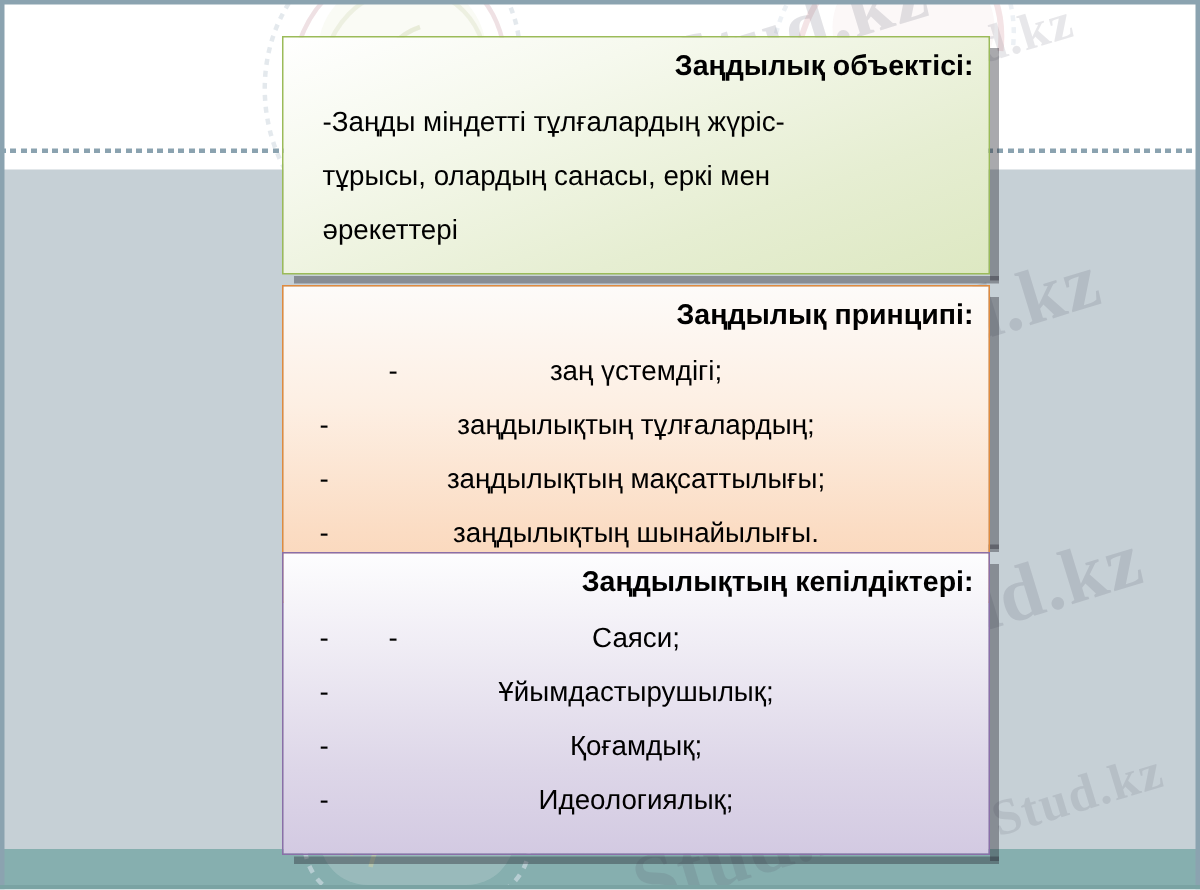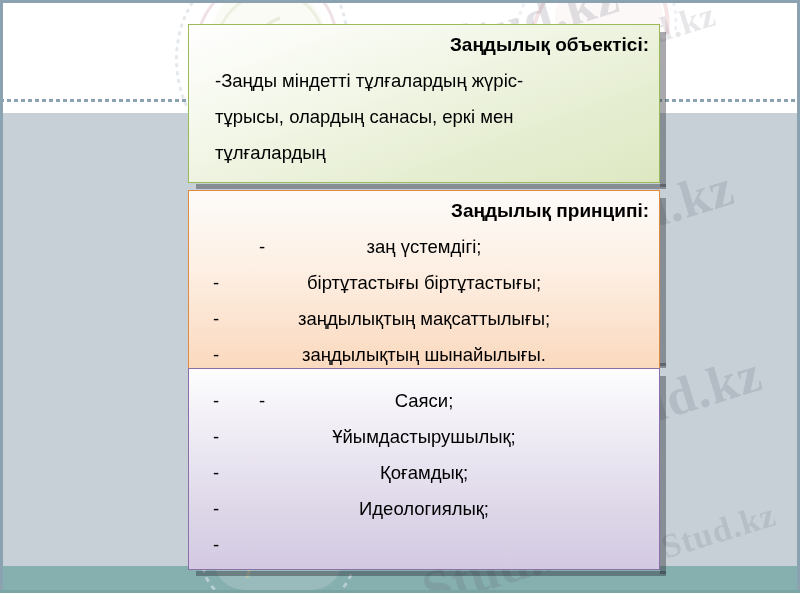--- a/index.html
+++ b/index.html
@@ -245,55 +245,56 @@
   </div>
 
   <div class="box-shadow-el" style="left:196px; top:184px; width:470px; height:5px;"></div>
   <div class="box-shadow-el" style="left:660px; top:32px;  width:6px;  height:155px;"></div>
   <div class="box" id="box-object">
     <div class="box-inner">
       <div class="box-title">Заңдылық объектісі:</div>
       <div class="box-body">
         <p>-Заңды міндетті тұлғалардың жүріс-</p>
         <p>тұрысы, олардың санасы, еркі мен</p>
-        <p>тұлғалардың</p>
+        <p>әрекеттері</p>
       </div>
     </div>
   </div>
 
   <div class="box-shadow-el" style="left:196px; top:363px; width:470px; height:5px;"></div>
   <div class="box-shadow-el" style="left:660px; top:198px; width:6px;  height:168px;"></div>
   <div class="box" id="box-principle">
     <div class="box-inner">
       <div class="box-title">Заңдылық принципі:</div>
       <div class="box-body">
         <p class="dash-line indent">
           <span class="dash">-</span>
           <span>заң үстемдігі;</span>
         </p>
         <p class="dash-line">
           <span class="dash">-</span>
-          <span>біртұтастығы біртұтастығы;</span>
+          <span>заңдылықтың тұлғалардың;</span>
         </p>
         <p class="dash-line">
           <span class="dash">-</span>
           <span>заңдылықтың мақсаттылығы;</span>
         </p>
         <p class="dash-line">
           <span class="dash">-</span>
           <span>заңдылықтың шынайылығы.</span>
         </p>
       </div>
     </div>
   </div>
 
   <div class="box-shadow-el" style="left:196px; top:571px; width:470px; height:5px;"></div>
   <div class="box-shadow-el" style="left:660px; top:376px; width:6px;  height:198px;"></div>
   <div class="box" id="box-guarantees">
     <div class="box-inner">
+      <div class="box-title">Заңдылықтың кепілдіктері:</div>
       <div class="box-body">
         <p class="dash-line indent">
           <span class="dash">-</span>
         </p>
         <p class="dash-line">
           <span class="dash">-</span>
           <span>Саяси;</span>
         </p>
         <p class="dash-line">
           <span class="dash">-</span>

